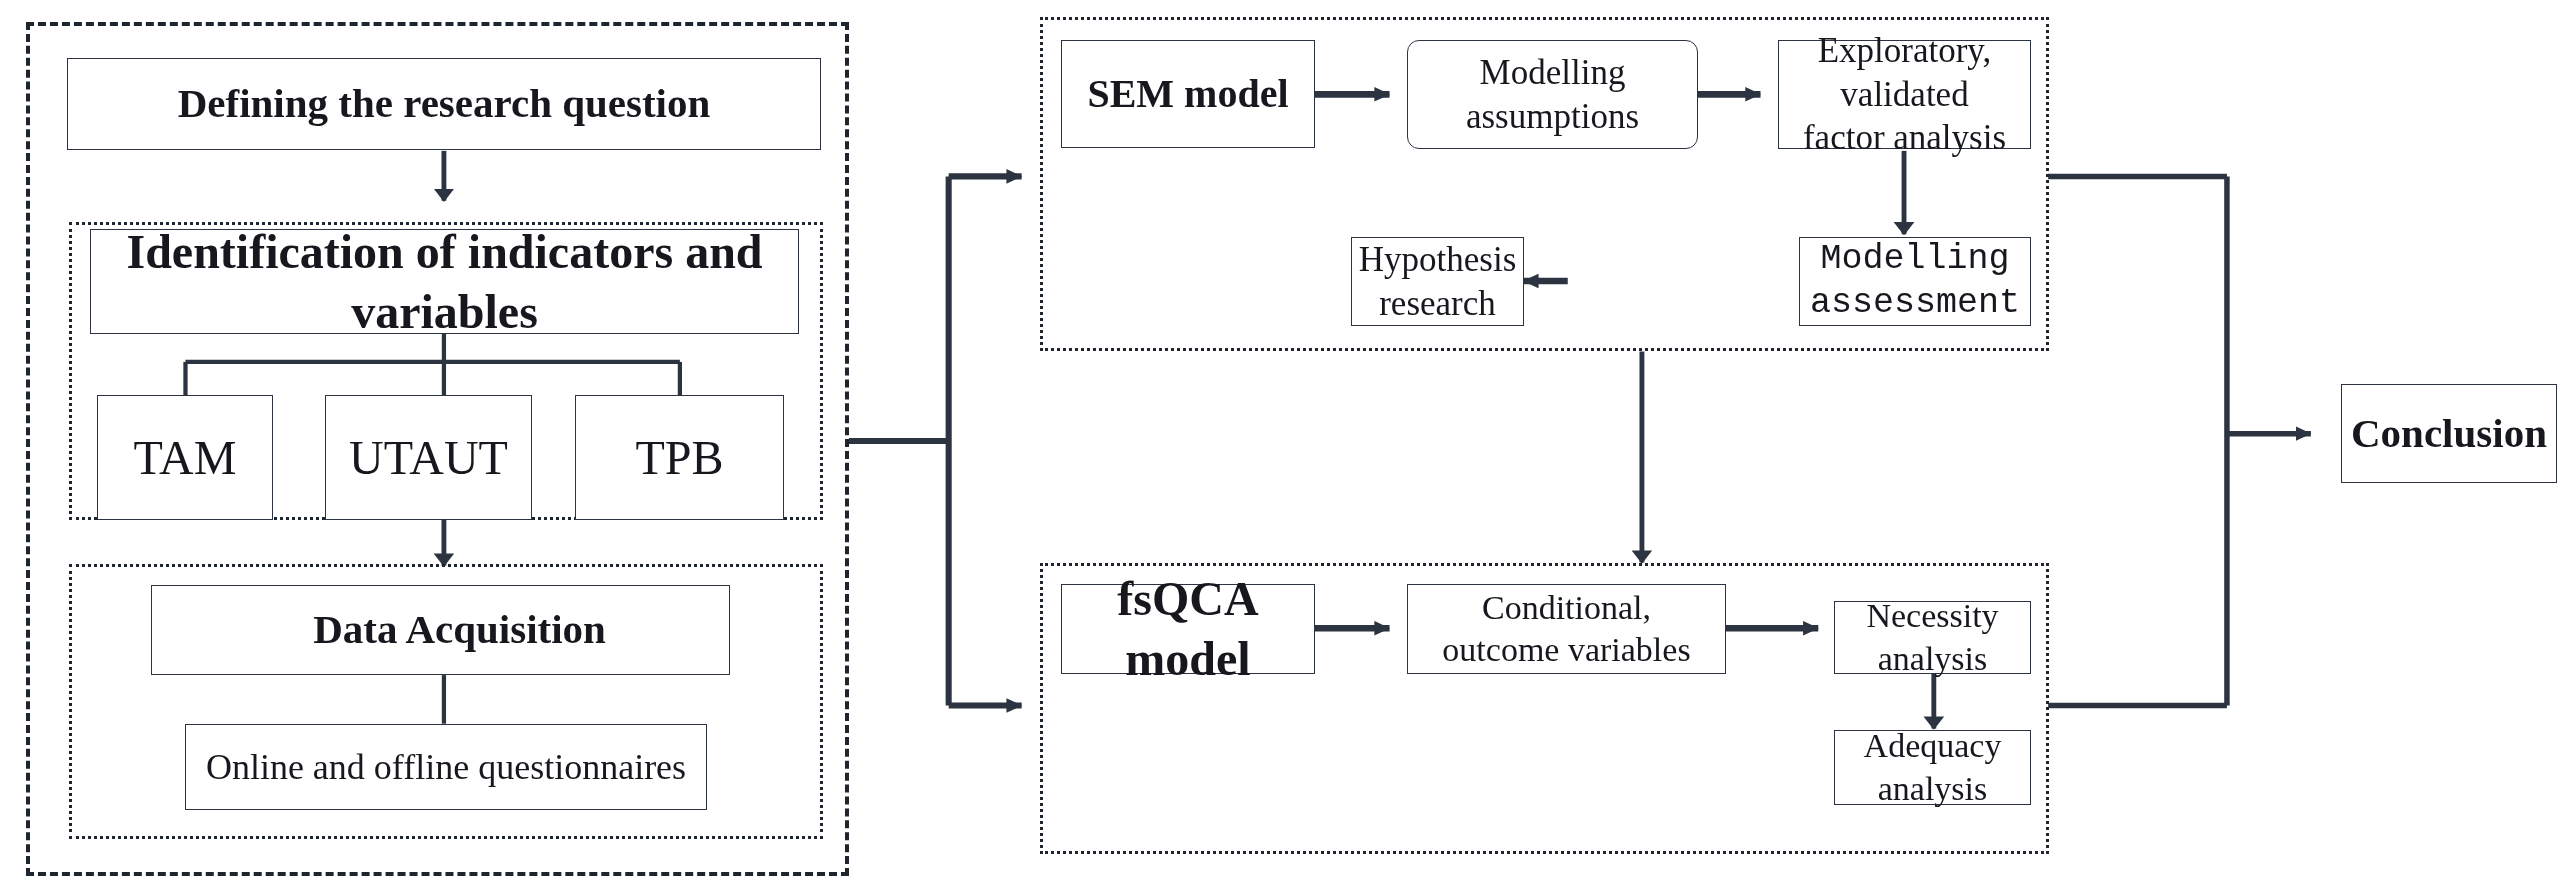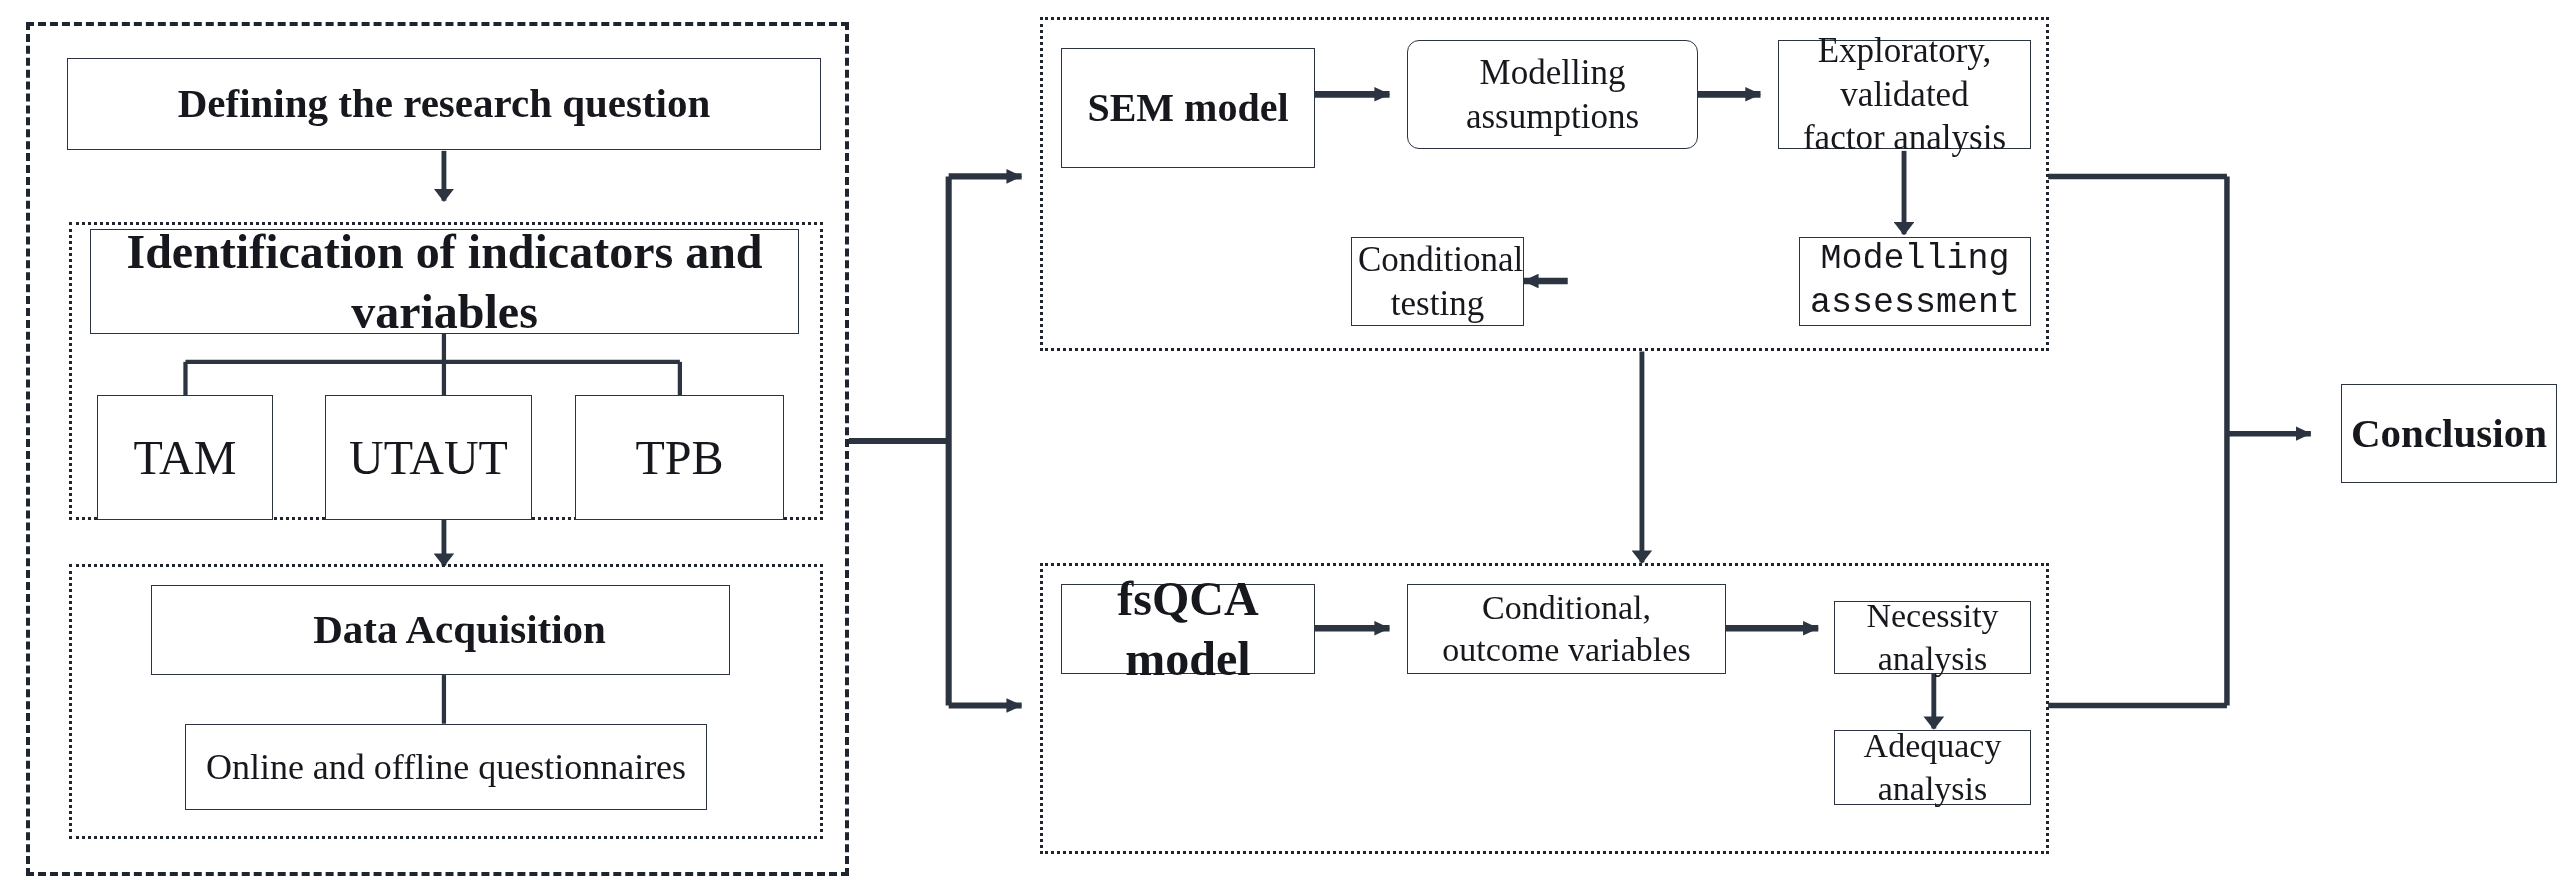--- a/index.html
+++ b/index.html
@@ -125,40 +125,40 @@
   </div>
 
   <div class="node bold fs-68" style="left:151px;top:585px;width:579px;height:90px;padding-left:44px;">
     <span class="txt">Data Acquisition</span>
   </div>
 
   <div class="node fs-60" style="left:185px;top:724px;width:522px;height:86px;justify-content:flex-end;">
     <span class="txt">Online and offline questionnaires</span>
   </div>
 
-  <div class="node bold fs-66" style="left:1061px;top:48px;width:254px;height:120px;font-size:40px;">
+  <div class="node bold fs-66" style="left:1061px;top:40px;width:254px;height:108px;font-size:40px;">
     <span class="txt">SEM model</span>
   </div>
 
   <div class="node fs-58" style="left:1407px;top:40px;width:291px;height:109px;border-radius:12px;">
     <span class="txt">Modelling
 assumptions</span>
   </div>
 
   <div class="node fs-58" style="left:1778px;top:40px;width:253px;height:109px;">
     <span class="txt">Exploratory, validated
 factor analysis</span>
   </div>
 
   <div class="node fs-58" style="left:1799px;top:237px;width:232px;height:89px;font-family:Liberation Mono, monospace;">
     <span class="txt">Modelling assessment</span>
   </div>
 
   <div class="node fs-58" style="left:1351px;top:237px;width:173px;height:89px;">
-    <span class="txt">Conditional testing</span>
+    <span class="txt">Hypothesis research</span>
   </div>
 
   <div class="node bold fs-62" style="left:1061px;top:584px;width:254px;height:90px;">
     <span class="txt">fsQCA
 model</span>
   </div>
 
   <div class="node fs-56" style="left:1407px;top:584px;width:319px;height:90px;">
     <span class="txt">Conditional,
 outcome variables</span>

